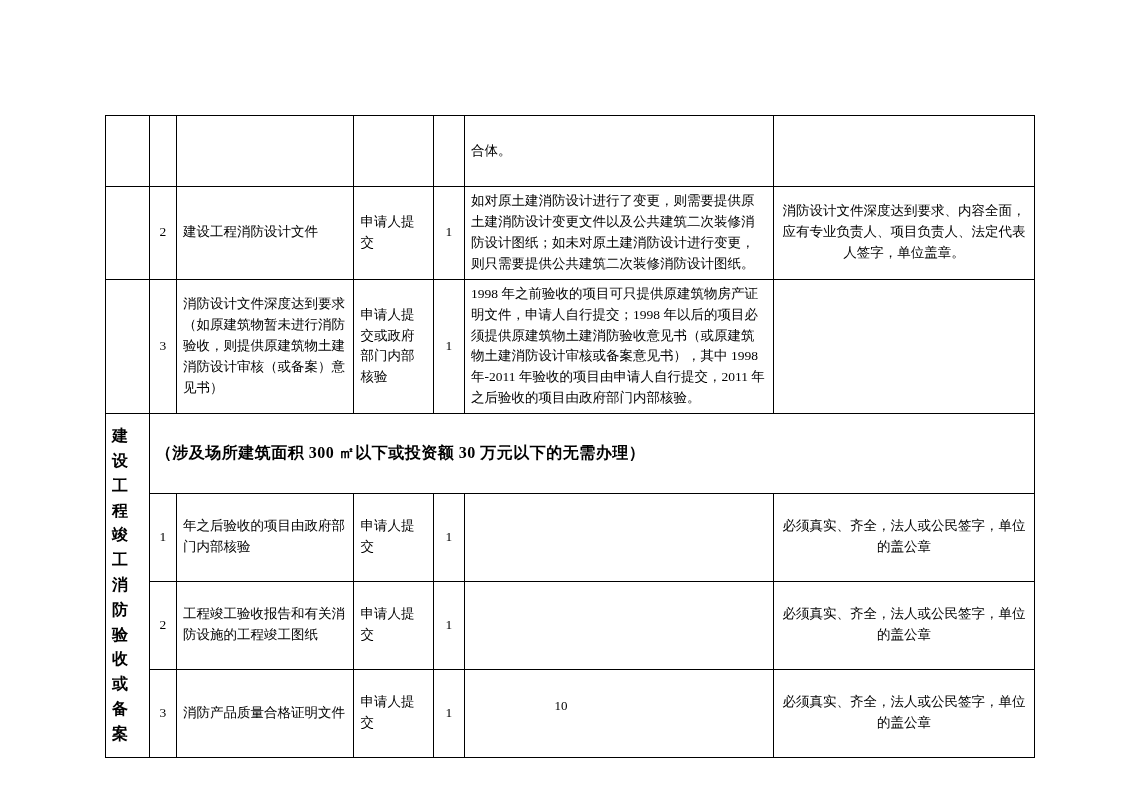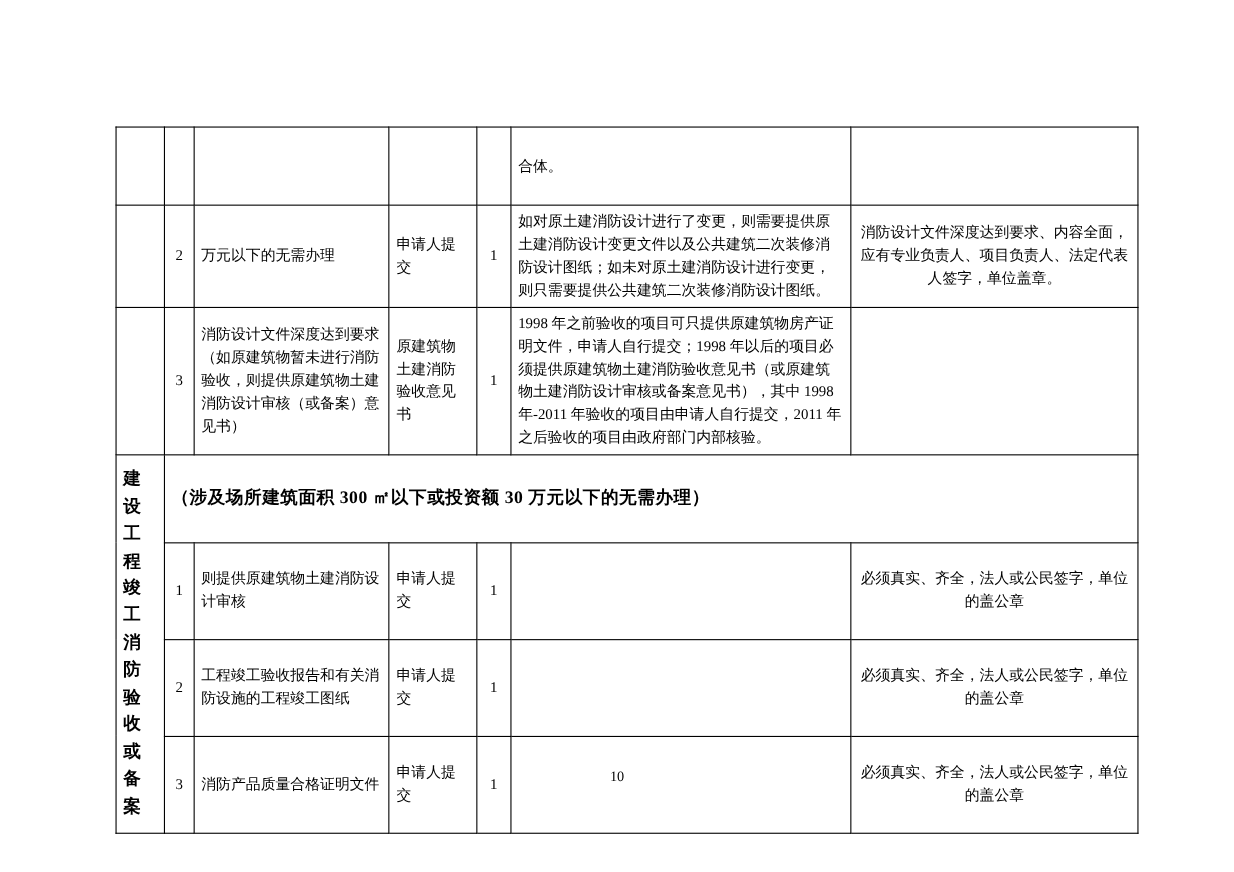--- a/index.html
+++ b/index.html
@@ -94,45 +94,45 @@
         <td class="c-name"></td>
         <td class="c-source"></td>
         <td class="c-count"></td>
         <td class="c-detail pad-tall">合体。</td>
         <td class="c-remark"></td>
       </tr>
 
       <tr>
         <td class="c-group"></td>
         <td class="c-index">2</td>
-        <td class="c-name">万元以下的无需办理</td>
+        <td class="c-name">建设工程消防设计文件</td>
         <td class="c-source">申请人提交</td>
         <td class="c-count">1</td>
         <td class="c-detail">如对原土建消防设计进行了变更，则需要提供原土建消防设计变更文件以及公共建筑二次装修消防设计图纸；如未对原土建消防设计进行变更，则只需要提供公共建筑二次装修消防设计图纸。</td>
         <td class="c-remark">消防设计文件深度达到要求、内容全面，应有专业负责人、项目负责人、法定代表人签字，单位盖章。</td>
       </tr>
 
       <tr>
         <td class="c-group"></td>
         <td class="c-index">3</td>
         <td class="c-name cell-top">消防设计文件深度达到要求（如原建筑物暂未进行消防验收，则提供原建筑物土建消防设计审核（或备案）意见书）</td>
-        <td class="c-source">原建筑物土建消防验收意见书</td>
+        <td class="c-source">申请人提交或政府部门内部核验</td>
         <td class="c-count">1</td>
         <td class="c-detail">1998 年之前验收的项目可只提供原建筑物房产证明文件，申请人自行提交；1998 年以后的项目必须提供原建筑物土建消防验收意见书（或原建筑物土建消防设计审核或备案意见书），其中 1998 年-2011 年验收的项目由申请人自行提交，2011 年之后验收的项目由政府部门内部核验。</td>
         <td class="c-remark"></td>
       </tr>
 
       <tr class="notice-row">
         <td class="c-group group-cell" rowspan="4">建设工程竣工消防验收或备案</td>
         <td colspan="6">（涉及场所建筑面积 300 ㎡以下或投资额 30 万元以下的无需办理）</td>
       </tr>
 
       <tr>
         <td class="c-index">1</td>
-        <td class="c-name">则提供原建筑物土建消防设计审核</td>
+        <td class="c-name">年之后验收的项目由政府部门内部核验</td>
         <td class="c-source">申请人提交</td>
         <td class="c-count">1</td>
         <td class="c-detail"></td>
         <td class="c-remark">必须真实、齐全，法人或公民签字，单位的盖公章</td>
       </tr>
 
       <tr>
         <td class="c-index">2</td>
         <td class="c-name">工程竣工验收报告和有关消防设施的工程竣工图纸</td>
         <td class="c-source">申请人提交</td>

